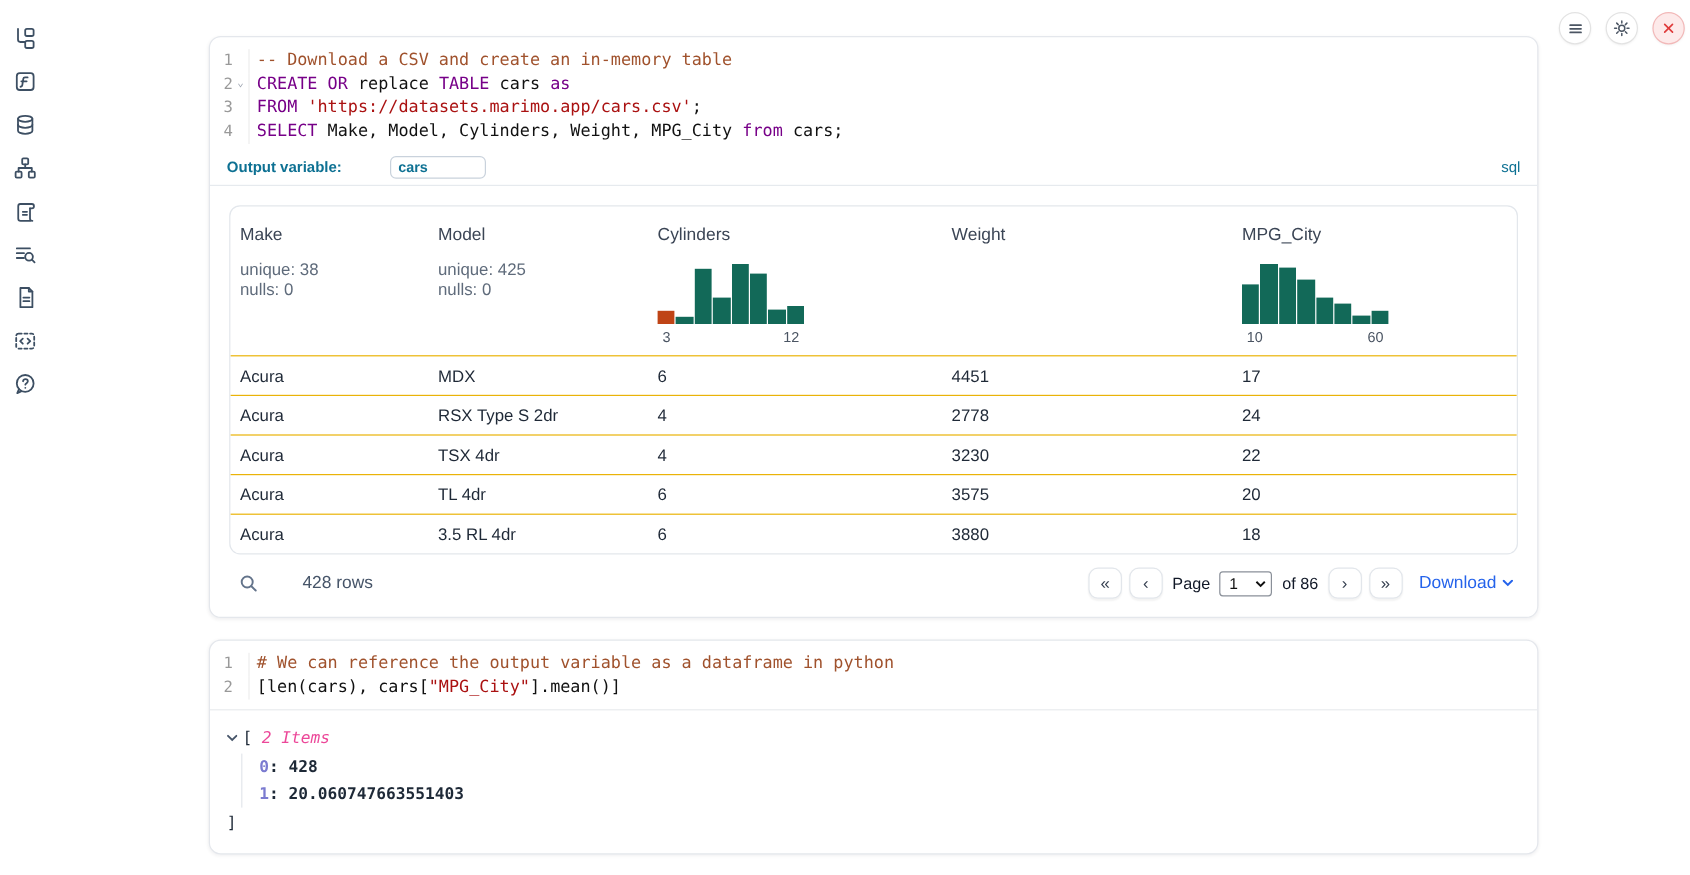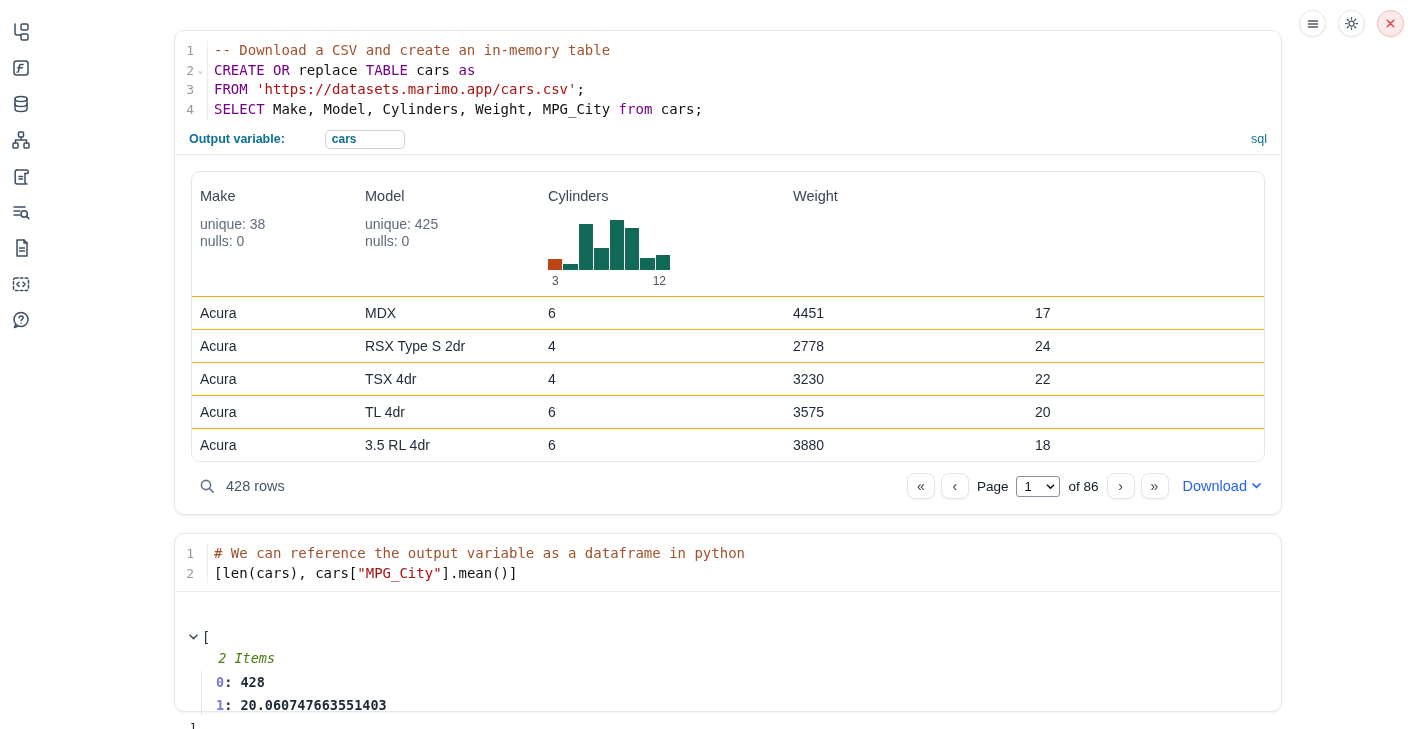--- a/index.html
+++ b/index.html
@@ -67,21 +67,21 @@
     color:#4b5563; margin-top:4px; padding:0 4px; }
   .tr { display:grid; grid-template-columns:165px 183px 245px 242px 1fr;
     height:33px; border-top:1px solid #eab308; align-items:center; }
   .td { padding:0 8px; font-size:14px; color:#1f2937; }
 
   
   .t-footer { position:absolute; left:16px; right:16px; bottom:0; height:52px;
     display:flex; align-items:center; padding:0 4px 4px 8px; }
   .search-icon { width:17px; height:17px; cursor:pointer; }
   .search-icon svg { stroke:#64748b; fill:none; stroke-width:1.6; stroke-linecap:round; }
-  .rowcount { margin-left:10px; font-size:14.5px; color:#475569; }
+  .rowcount { margin-left:36px; font-size:14.5px; color:#475569; }
   .pager { margin-left:auto; display:flex; align-items:center; gap:6px; }
   .pg-btn { width:28px; height:26px; border:1px solid #e2e6eb; border-radius:8px;
     background:#fff; box-shadow:0 1px 1.5px rgba(0,0,0,.05); color:#374151;
     font-size:14px; display:flex; align-items:center; justify-content:center; cursor:pointer; }
   .pg-label { font-size:13.5px; color:#111827; margin:0 2px; }
   .page-select { width:44px; height:21px; border:1px solid #8a9099; border-radius:3px;
     display:flex; align-items:center; justify-content:space-between; padding:0 4px 0 7px;
     font-size:13px; color:#111; cursor:pointer; background:#fff; }
   .page-select svg { stroke:#111; fill:none; stroke-width:1.6; }
   .download { margin-left:8px; display:flex; align-items:center; gap:5px;
@@ -89,21 +89,21 @@
   .download svg { stroke:#2563eb; fill:none; stroke-width:1.7; stroke-linecap:round; }
 
   
   #py-code-wrap { border-bottom:1px solid #e9ebee; padding-bottom:8px; }
   .tree { padding:13px 0 0 14px;
     font-family:"DejaVu Sans Mono","Liberation Mono",monospace; font-size:13.5px;
     color:#1e2937; }
   .tree-head { display:flex; align-items:center; gap:2px; line-height:20px; cursor:pointer; }
   .tree-head svg { stroke:#475569; fill:none; stroke-width:1.6; stroke-linecap:round;
     margin-right:2px; }
-  .tree-items-label { color:#4d7c0f; font-style:italic; margin-left:6px;margin-top:43px; }
+  .tree-items-label { color:#ec4899; font-style:italic; margin-left:6px; }
   .tree-entries { margin:3px 0 3px 12px; border-left:1px solid #e3e7ec; padding-left:14px; }
   .tree-entry { line-height:22.5px; font-weight:700; }
   .tree-key { color:#7b7bd0; }
   .tree-close { line-height:20px; }
 </style>
 </head>
 <body>
 
 <div class="sidebar">
   <div class="side-icon">
@@ -232,20 +232,39 @@
             </div>
             <div class="hist-labels">
               <span>3</span>
               <span>12</span>
             </div>
           </div>
         </div>
         <div class="th">
           <div class="th-title">Weight</div>
         </div>
+        <div class="th">
+          <div class="th-title">MPG_City</div>
+          <div class="hist">
+            <div class="hist-bars">
+              <div class="hist-bar" style="height: 62%;"></div>
+              <div class="hist-bar" style="height: 94%;"></div>
+              <div class="hist-bar" style="height: 89%;"></div>
+              <div class="hist-bar" style="height: 70%;"></div>
+              <div class="hist-bar" style="height: 42%;"></div>
+              <div class="hist-bar" style="height: 32%;"></div>
+              <div class="hist-bar" style="height: 13%;"></div>
+              <div class="hist-bar" style="height: 21%;"></div>
+            </div>
+            <div class="hist-labels">
+              <span>10</span>
+              <span>60</span>
+            </div>
+          </div>
+        </div>
       </div>
     <div id="t-body">
         <div class="tr">
           <div class="td">Acura</div>
           <div class="td">MDX</div>
           <div class="td">6</div>
           <div class="td">4451</div>
           <div class="td">17</div>
         </div>
         <div class="tr">

